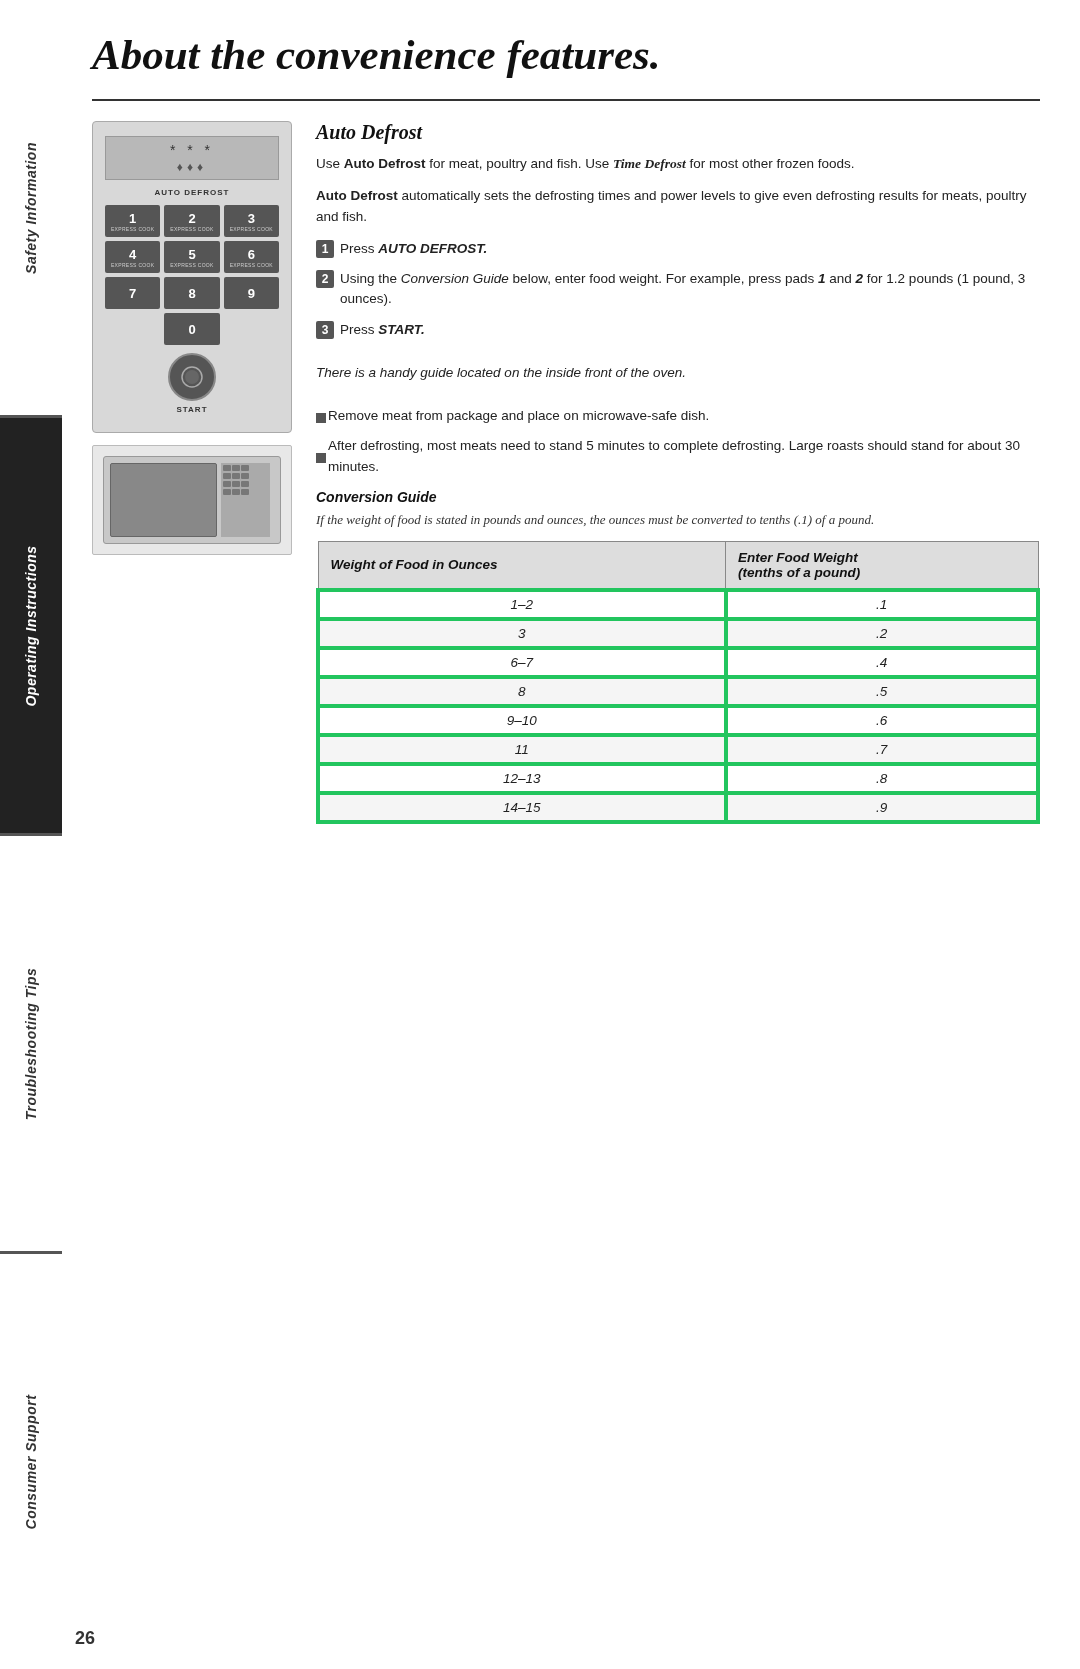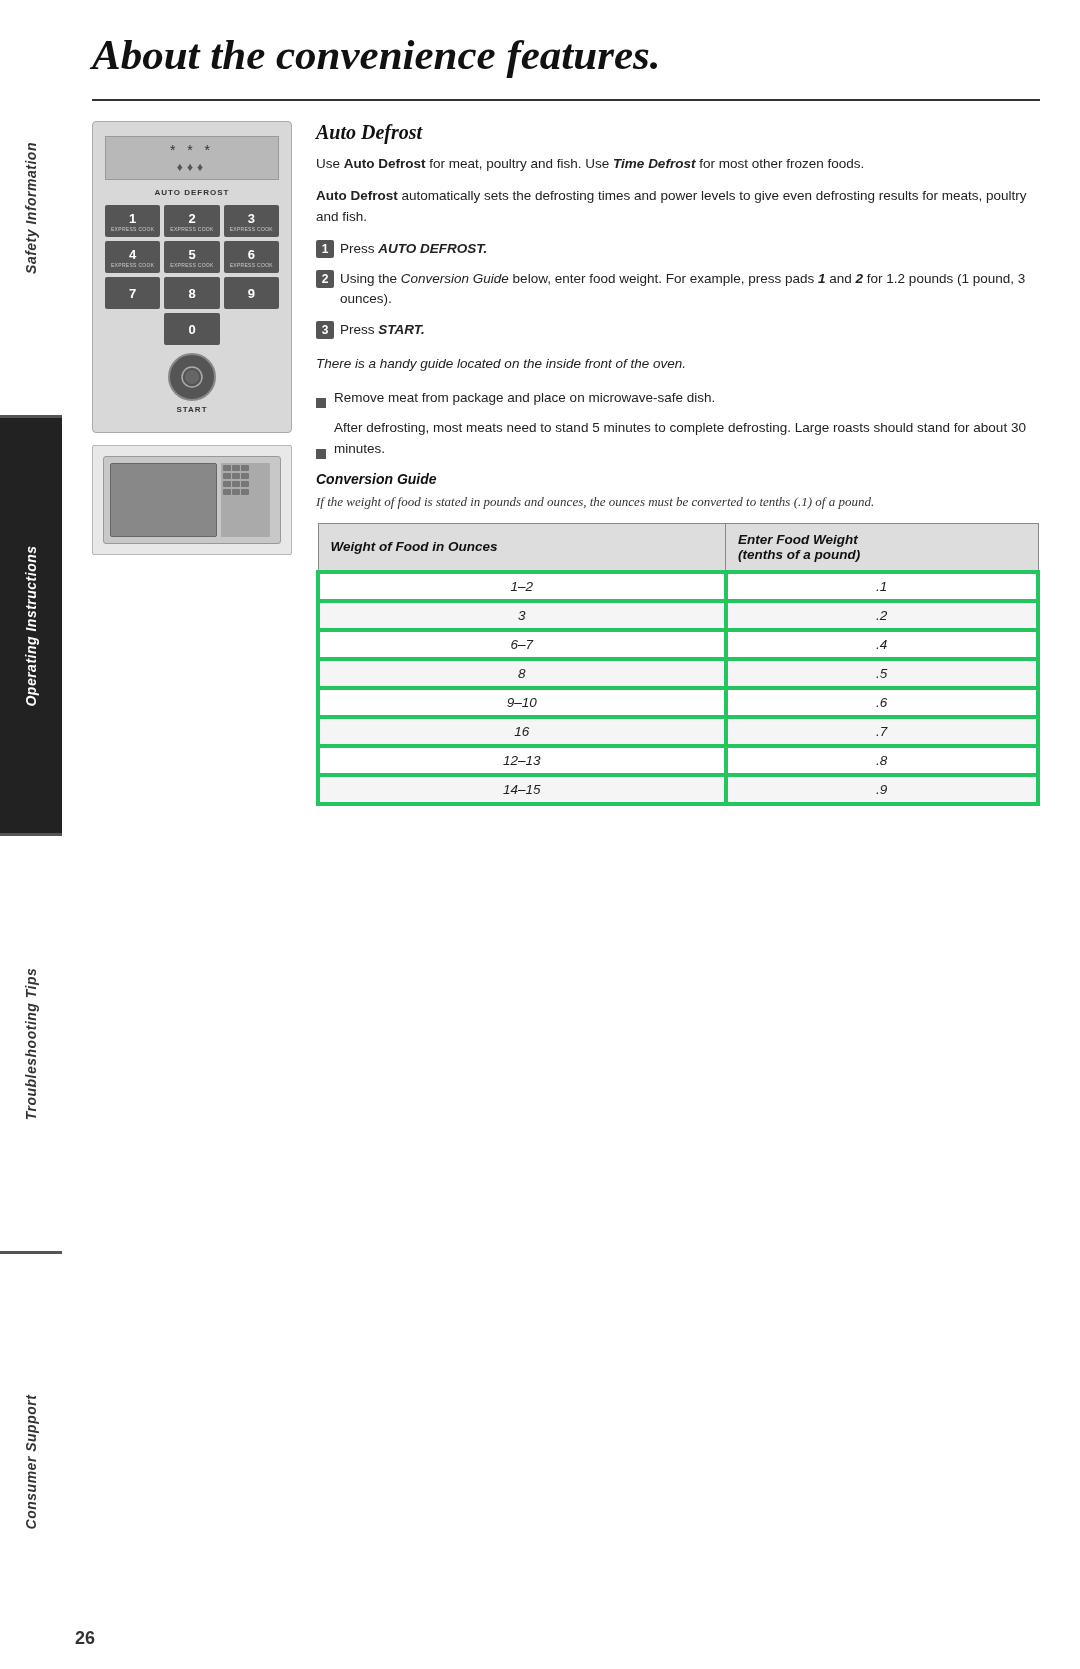--- a/index.html
+++ b/index.html
@@ -320,20 +320,21 @@
       line-height: 1.5;
       margin-bottom: 12px;
     }
 
     .intro-text b, .intro-text strong {
       font-weight: bold;
     }
 
     .intro-text i {
       font-style: italic;
+      font-family: Liberation Serif, serif;
     }
 
     .step-item {
       display: flex;
       align-items: flex-start;
       gap: 6px;
       margin-bottom: 10px;
     }
 
     .step-number {
@@ -359,28 +360,28 @@
 
     .step-text b {
       font-weight: bold;
       font-style: italic;
     }
 
     .italic-note {
       font-size: 13.5px;
       font-style: italic;
       color: #222;
-      margin: 14px 0;
+      margin: 23px 0;
       line-height: 1.5;
     }
 
     .bullet-item {
       display: flex;
-      align-items: flex-end;
-      gap: 8px;
+      align-items: center;
+      gap: 2px;
       margin-bottom: 10px;
     }
 
     .bullet-square {
       width: 10px;
       height: 10px;
       background: #555;
       flex-shrink: 0;
       margin-top: 3px;
     }
@@ -656,21 +657,21 @@
               </tr>
               <tr>
                 <td>8</td>
                 <td>.5</td>
               </tr>
               <tr>
                 <td>9–10</td>
                 <td>.6</td>
               </tr>
               <tr>
-                <td>16</td>
+                <td>11</td>
                 <td>.7</td>
               </tr>
               <tr>
                 <td>12–13</td>
                 <td>.8</td>
               </tr>
               <tr>
                 <td>14–15</td>
                 <td>.9</td>
               </tr>

